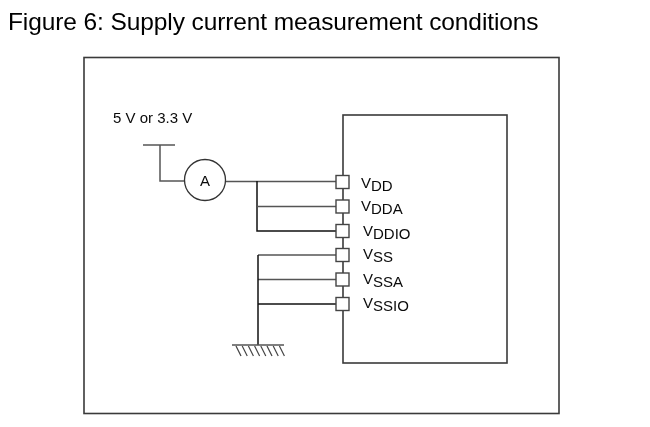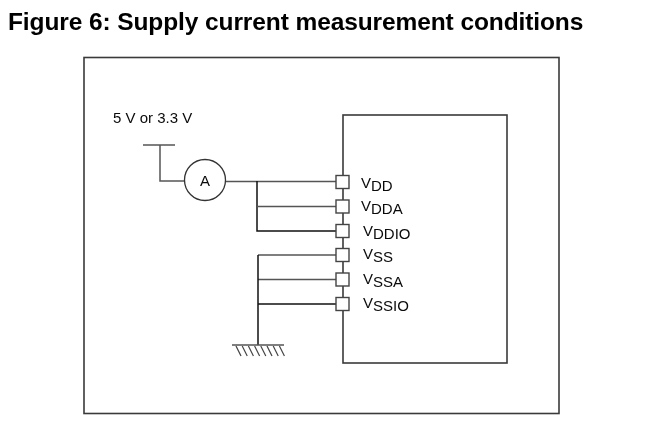--- a/index.html
+++ b/index.html
@@ -1,19 +1,19 @@
 <!DOCTYPE html>
 <html><head>
 <meta charset="utf-8">
 <style>
   html, body { margin: 0; padding: 0; background: #ffffff; }
   body { width: 650px; height: 427px; position: relative; overflow: hidden; font-family: "Liberation Sans", sans-serif; }
   #title {
     position: absolute; left: 8px; top: 8px;
-    font-family: "Liberation Sans", sans-serif; font-weight: bold;
+    font-family: "Liberation Sans", sans-serif; font-weight: normal;
     font-size: 24.5px; color: #000; white-space: nowrap; letter-spacing: -0.1px;
   }
   svg { position: absolute; left: 0; top: 0; }
   .frame { fill: none; stroke: #3a3a3a; stroke-width: 1.6; }
   .wire { stroke: #555; stroke-width: 1.5; fill: none; }
   .wire-dark { stroke: #111; stroke-width: 1.5; fill: none; }
   .pin { fill: #fff; stroke: #444; stroke-width: 1.4; }
   .lbl { font-family: "Liberation Sans", sans-serif; fill: #0a0a0a; }
 </style>
 </head>

